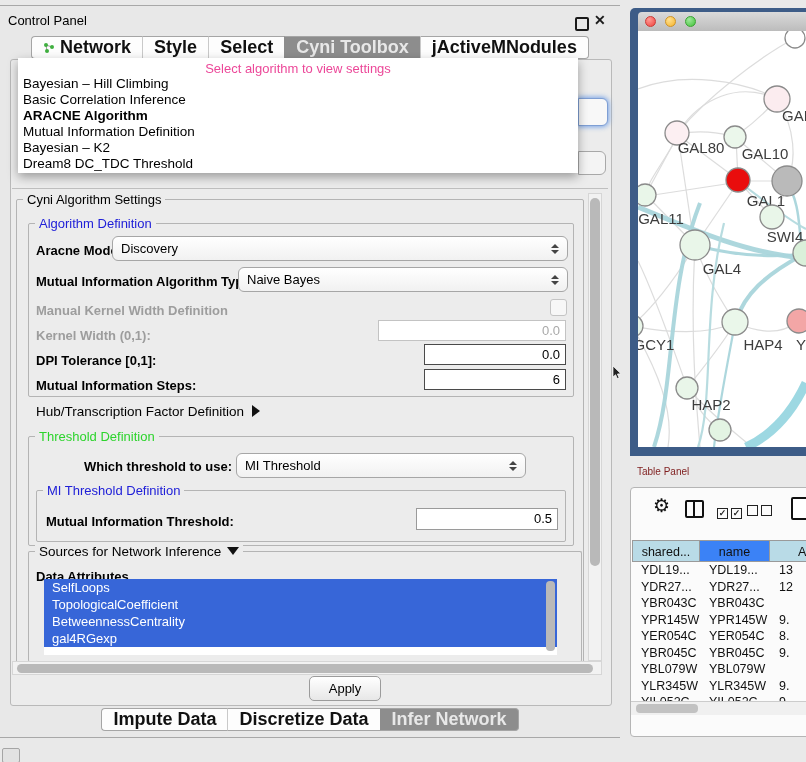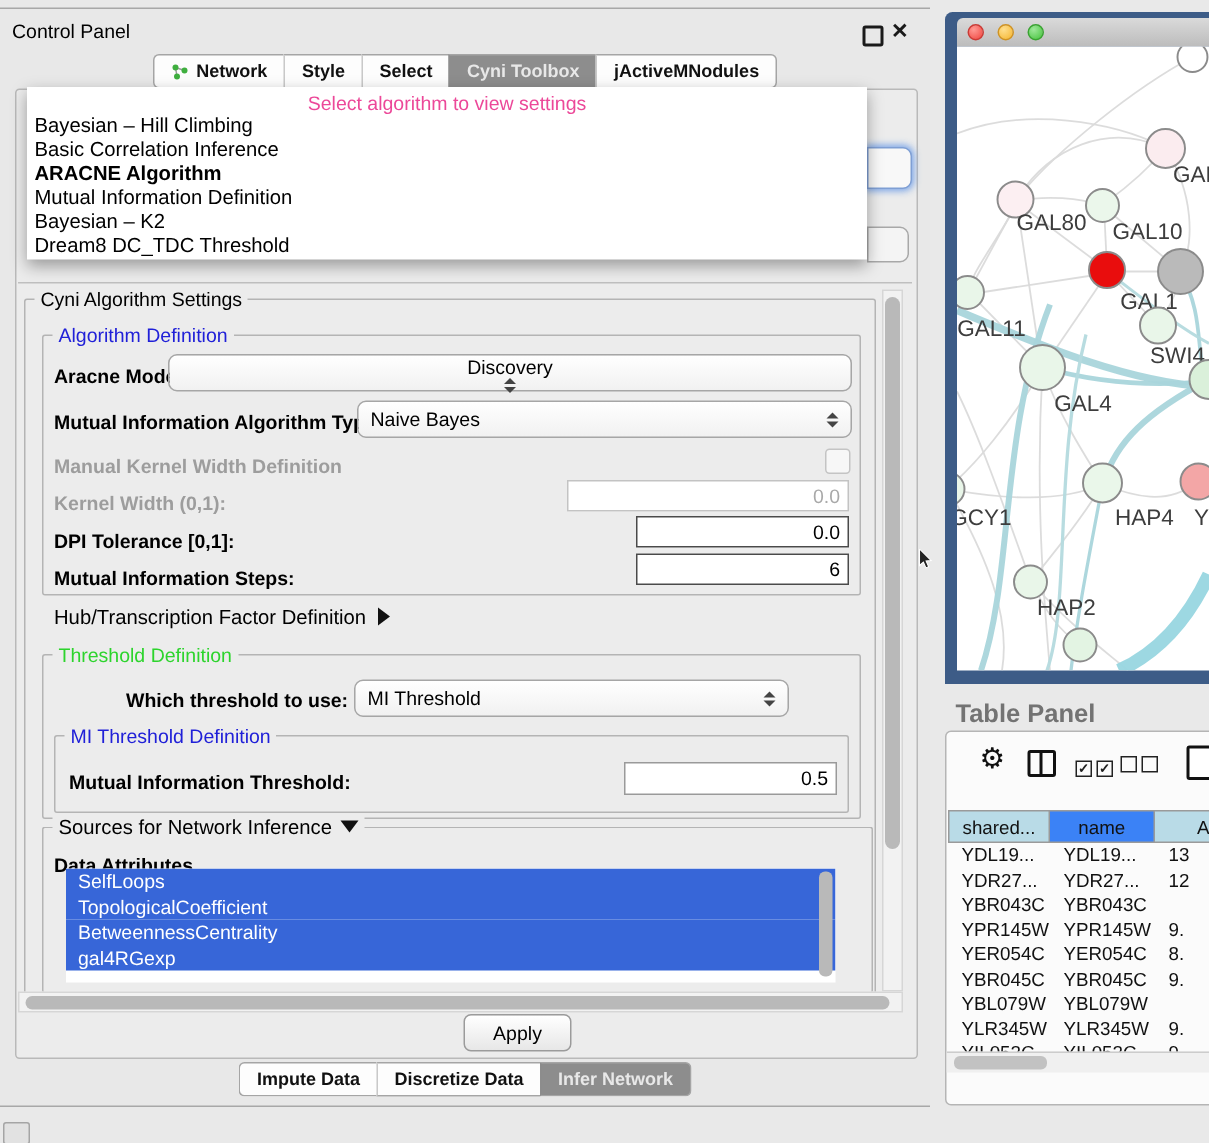--- a/index.html
+++ b/index.html
@@ -21,21 +21,21 @@
   #cp-title{left:8px;top:7px;font-size:13px;color:#000;}
   #cp-float{left:575px;top:11px;width:10px;height:10px;border:2px solid #1a1a1a;border-radius:2px;}
   #cp-close{left:594px;top:6px;font-size:14px;font-weight:bold;color:#1a1a1a;}
 
   
   #cp-tabs{left:0;top:30px;width:620px;height:23px;display:flex;justify-content:center;}
   .tab{
     height:21px;line-height:21px;padding:0 11px;background:#fdfdfd;
     border-top:1px solid #a5a5a5;border-bottom:1px solid #a5a5a5;
     border-left:1px solid #c9c9c9;
-    font-size:12px;font-weight:bold;color:#111;display:flex;align-items:center;gap:5px;
+    font-size:18px;font-weight:bold;color:#111;display:flex;align-items:center;gap:5px;
   }
   .tab:first-child{border-left:1px solid #a5a5a5;border-radius:4px 0 0 4px;}
   .tab:last-child{border-right:1px solid #a5a5a5;border-radius:0 4px 4px 0;}
   .tab.selected{background:#8d8d8d;color:#e8e8e8;border-left-color:#8d8d8d;}
 
   
   #cp-content{left:10px;top:53px;width:600px;height:645px;background:#ececec;
     border:1px solid #b9b9b9;border-radius:3px;}
   #behind-sep{left:12px;top:182px;width:596px;height:0;border-top:1px solid #bfbfbf;z-index:2;}
   #frag-combo-focus{left:578px;top:92px;width:28px;height:26px;background:#f8f8f8;
@@ -99,21 +99,21 @@
   #net-window{left:630px;top:8px;width:176px;height:448px;background:#3d5c87;border-radius:5px 0 0 0;}
   #net-titlebar{position:absolute;left:8px;top:4px;width:168px;height:19px;
     background:linear-gradient(#dadada,#bcbcbc);border-bottom:1px solid #8f8f8f;border-radius:4px 0 0 0;}
   .light{position:absolute;top:4px;width:11px;height:11px;border-radius:50%;box-sizing:border-box;}
   #light-close{left:7px;background:radial-gradient(circle at 35% 30%,#ff9a94,#f0443e);border:1px solid #ca3b36;}
   #light-min{left:27px;background:radial-gradient(circle at 35% 30%,#ffdf8e,#f5b52e);border:1px solid #cf9325;}
   #light-zoom{left:47px;background:radial-gradient(circle at 35% 30%,#9ee89a,#45c33c);border:1px solid #3aa332;}
   #net-canvas{position:absolute;left:8px;top:23px;width:168px;height:416px;background:#fff;overflow:hidden;}
 
   
-  #table-title{left:637px;top:466px;font-size:17px;color:#737373;font-weight:bold;}
+  #table-title{left:637px;top:466px;font-size:10px;color:#7f1d1d;}
   #table-card{left:630px;top:487px;width:176px;height:248px;background:#fbfbfb;
     border:1px solid #b5b5b5;border-radius:4px 0 0 4px;overflow:hidden;}
   .ticon{position:absolute;top:12px;}
   #gear-icon{left:22px;top:6px;font-size:19px;color:#111;}
   #split-icon{left:54px;width:15px;height:14px;border:2px solid #111;border-radius:2px;}
   #split-icon:before{content:"";position:absolute;left:6px;top:0;width:2px;height:14px;background:#111;}
   .cbx{display:inline-block;width:9px;height:9px;border:1.5px solid #222;margin-right:3px;
     font-size:9px;line-height:9px;text-align:center;color:#222;font-weight:bold;}
   #checked-group{left:86px;top:14px;}
   #unchecked-group{left:116px;top:14px;}
@@ -182,21 +182,21 @@
   </div>
 
   <div class="group" style="left:16px;top:193px;width:566px;height:462px;">
     <span class="group-label" style="color:#000;">Cyni Algorithm Settings</span>
   </div>
 
   <div class="group" style="left:28px;top:217px;width:544px;height:172px;">
     <span class="group-label" style="color:#2020d8;">Algorithm Definition</span>
   </div>
   <div class="lbl" style="left:36px;top:237px;">Aracne Mode:</div>
-  <div class="combo" style="left:112px;top:230px;width:456px;flex-direction:column;">
+  <div class="combo" style="left:112px;top:230px;width:456px;">
     <span class="grow">Discovery</span>
     <span class="spin">
         <i class="up"></i>
         <i class="dn"></i>
       </span>
   </div>
   <div class="lbl" style="left:36px;top:268px;">Mutual Information Algorithm Type:</div>
   <div class="combo" style="left:238px;top:261px;width:330px;">
     <span class="grow">Naive Bayes</span>
     <span class="spin">

